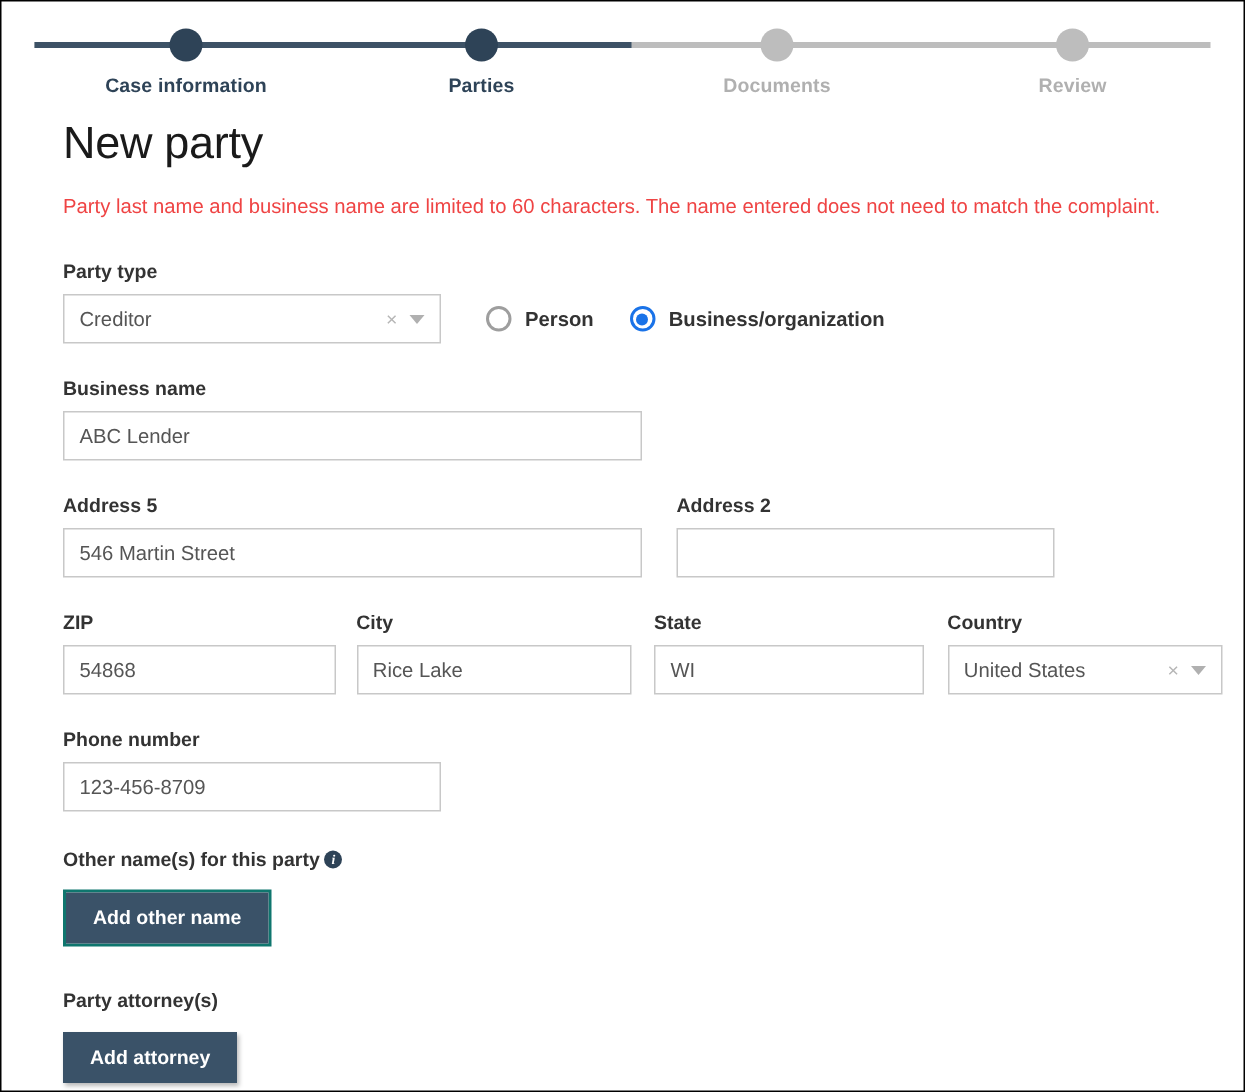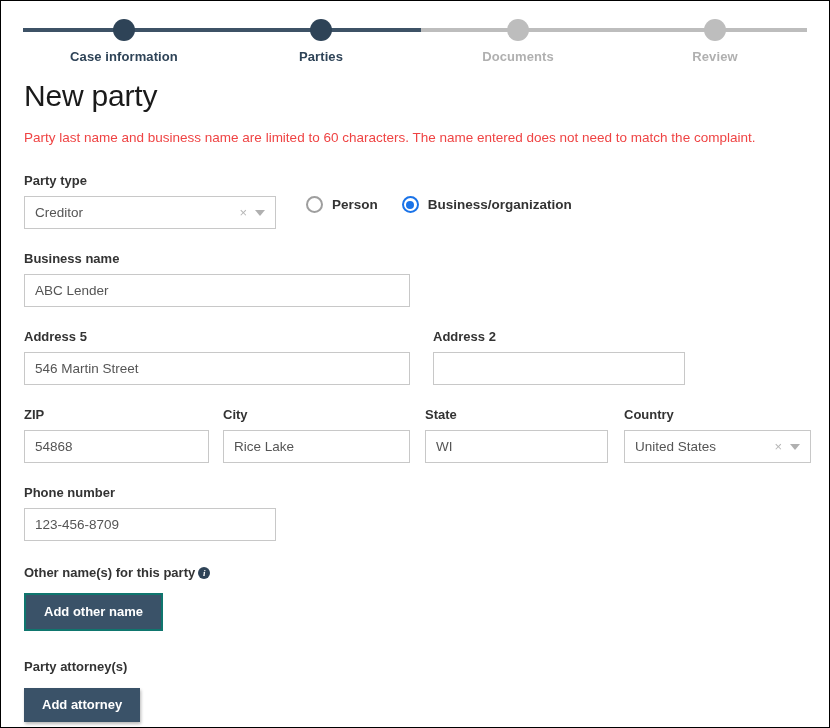--- a/index.html
+++ b/index.html
@@ -72,21 +72,21 @@
   }
   .step.done .step-label { color: #2e4357; }
   .step-1 { left: 43px; }
   .step-2 { left: 240px; }
   .step-3 { left: 437px; }
   .step-4 { left: 634px; }
 
   
   .content {
     position: absolute;
-    left: 23px;
+    left: 41px;
     top: 76px;
     right: 14px;
   }
   h1.page-title {
     margin: 0;
     font-size: 30px;
     font-weight: normal;
     color: #1a1a1a;
     line-height: 38px;
     letter-spacing: -0.2px;
@@ -154,21 +154,21 @@
     border-right: 5px solid transparent;
     border-top: 6px solid #b0b0b0;
   }
 
   
   .row { display: flex; }
 
   .sec-party-type { margin-top: 26px; }
   .party-type-row {
     display: flex;
-    align-items: flex-start;
+    align-items: center;
     margin-top: 7px;
   }
   .party-type-select { width: 252px; }
 
   .radio-group {
     display: flex;
     align-items: center;
     margin-left: 30px;
   }
   .radio-item {

